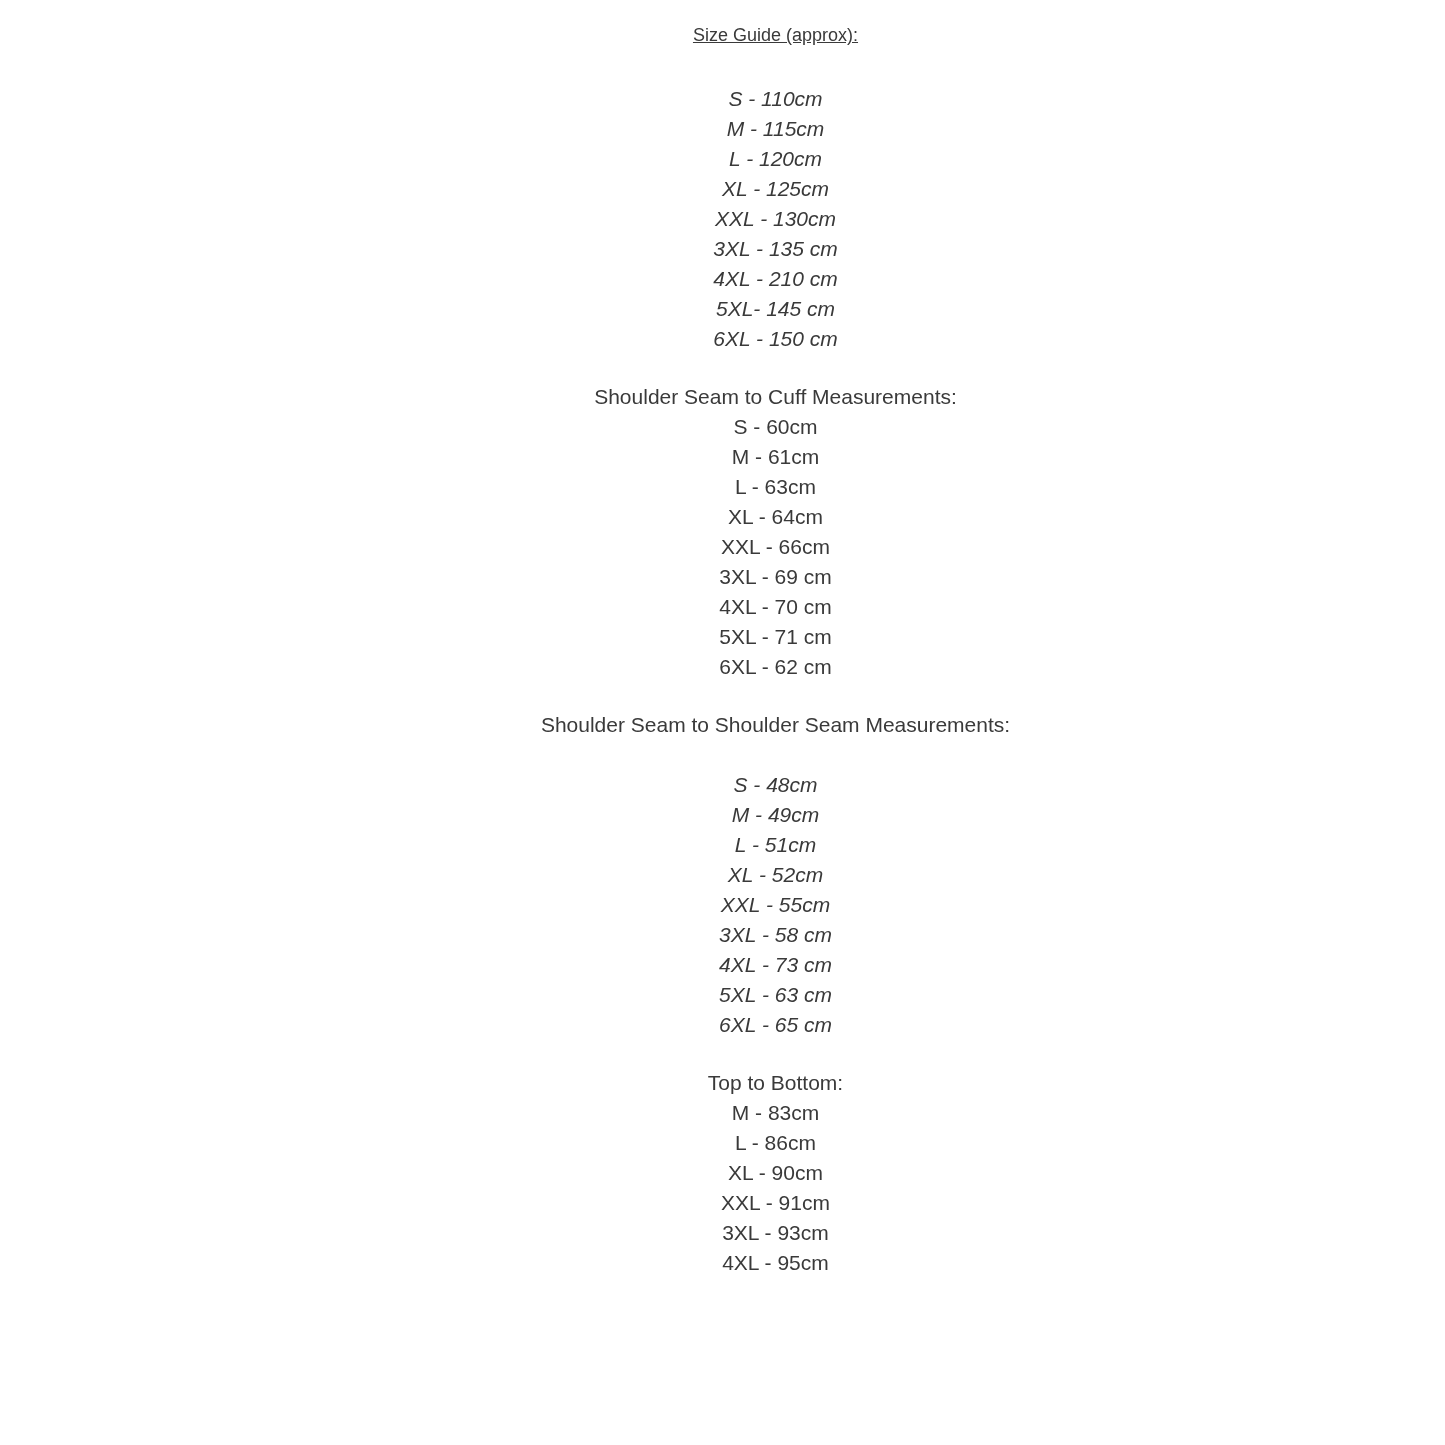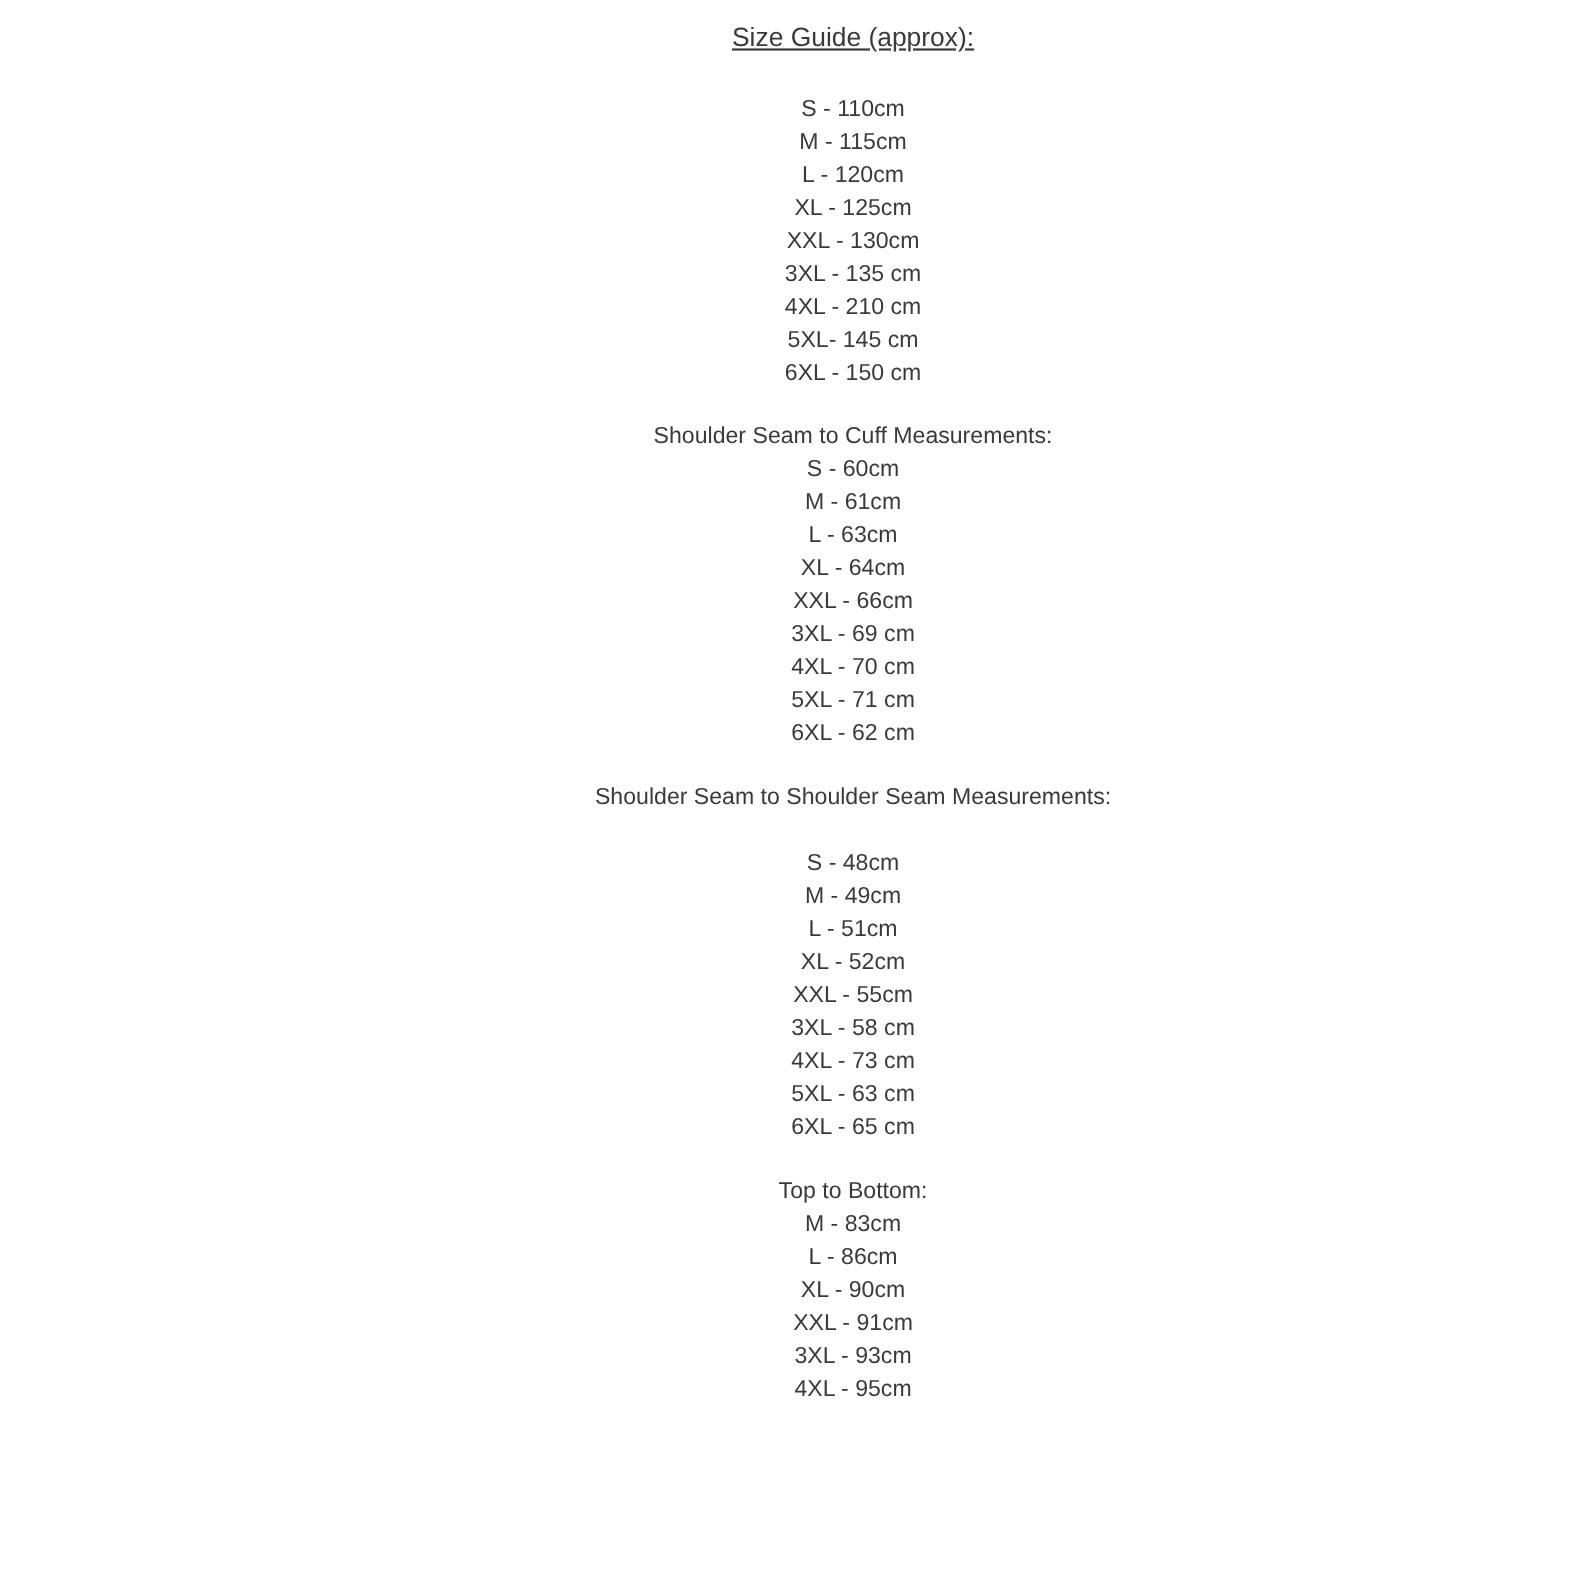--- a/index.html
+++ b/index.html
@@ -13,38 +13,39 @@
     box-sizing: border-box;
     padding: 20px 0 30px 106px; 
     font-family: "Liberation Sans", "DejaVu Sans", sans-serif;
     font-size: 21px;
     line-height: 30px;
     color: #3a3a3a;
     text-align: center;
     overflow: hidden;
   }
   .doc-title {
-    font-size: 24px;
+    font-size: 18px;
     font-weight: normal;
     text-decoration: underline;
     margin: 0 0 34px 0;
   }
   .section {
     margin: 0;
   }
   .section + .section {
     margin-top: 28px;
   }
   .section-title {
     font-size: 21px;
     font-weight: normal;
     margin: 0;
   }
   .section.gap-after-title .section-lines {
     margin-top: 30px;
+    font-style: italic;
   }
   .size-line {
     white-space: pre;
   }
 </style>
 </head>
 <body>
 
 <h1 class="doc-title">Size Guide (approx):</h1>
 

